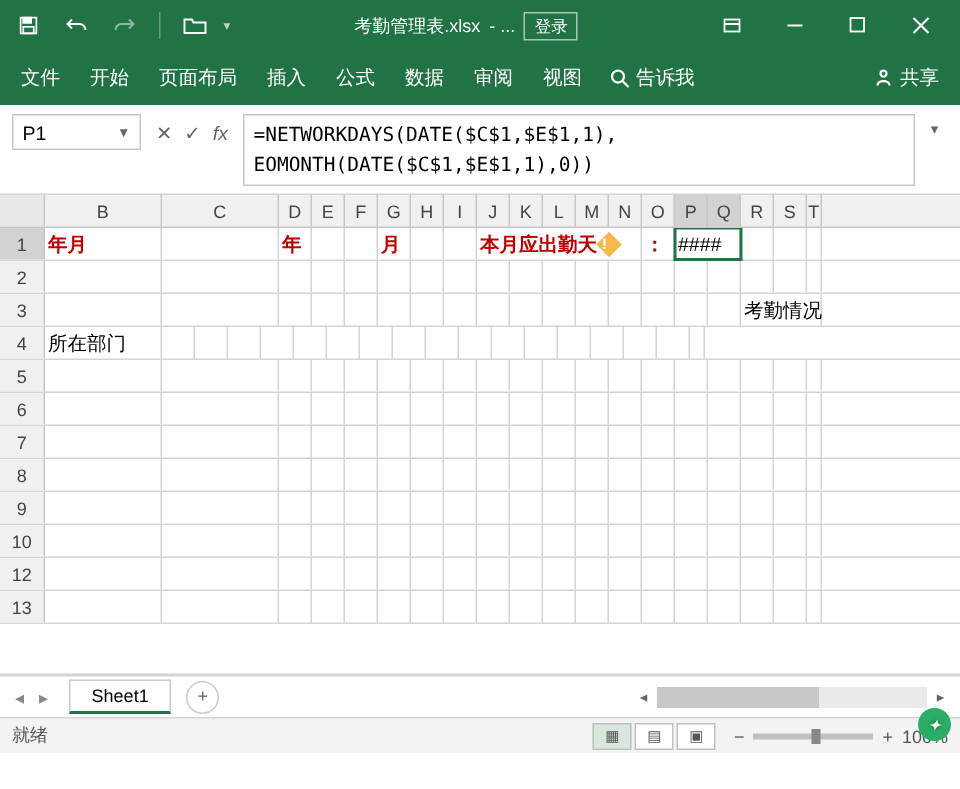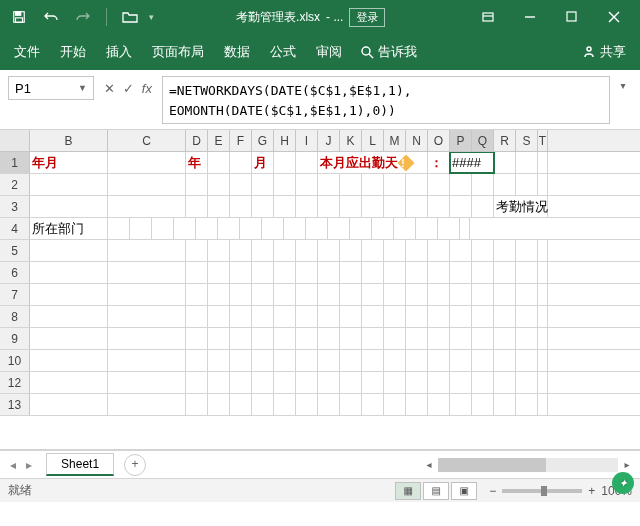--- a/index.html
+++ b/index.html
@@ -113,25 +113,26 @@
           <line x1="1" y1="1" x2="11" y2="11"></line>
           <line x1="11" y1="1" x2="1" y2="11"></line>
         </svg>
       </div>
   </div>
 </div>
 
 <div class="ribbon">
   <span class="tab">文件</span>
   <span class="tab">开始</span>
+  <span class="tab">页面布局</span>
   <span class="tab">插入</span>
-  <span class="tab">页面布局</span>
+  <span class="tab">公式</span>
   <span class="tab">数据</span>
-  <span class="tab">公式</span>
   <span class="tab">审阅</span>
+  <span class="tab">视图</span>
   <span class="search">
     <svg width="14" height="14" fill="none" stroke="#fff" stroke-width="1.5">
         <circle cx="6" cy="6" r="4"></circle>
         <line x1="9" y1="9" x2="13" y2="13"></line>
       </svg>
     <span>告诉我</span>
   </span>
   <span class="share">
     <svg width="14" height="14" fill="none" stroke="#fff" stroke-width="1.5">
         <circle cx="7" cy="4" r="2"></circle>

